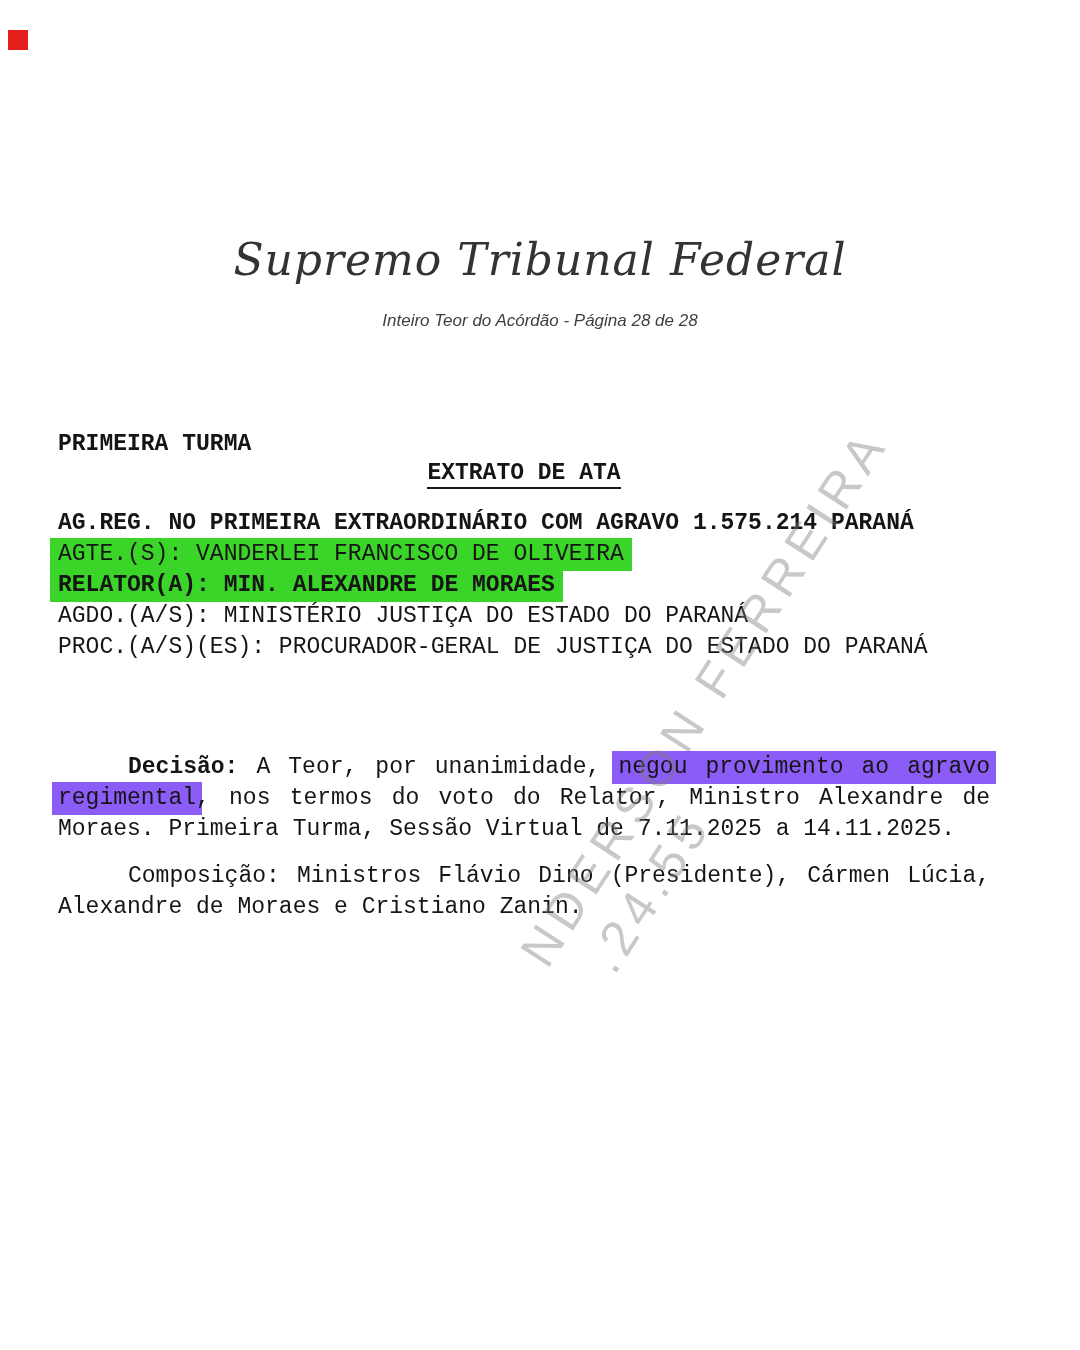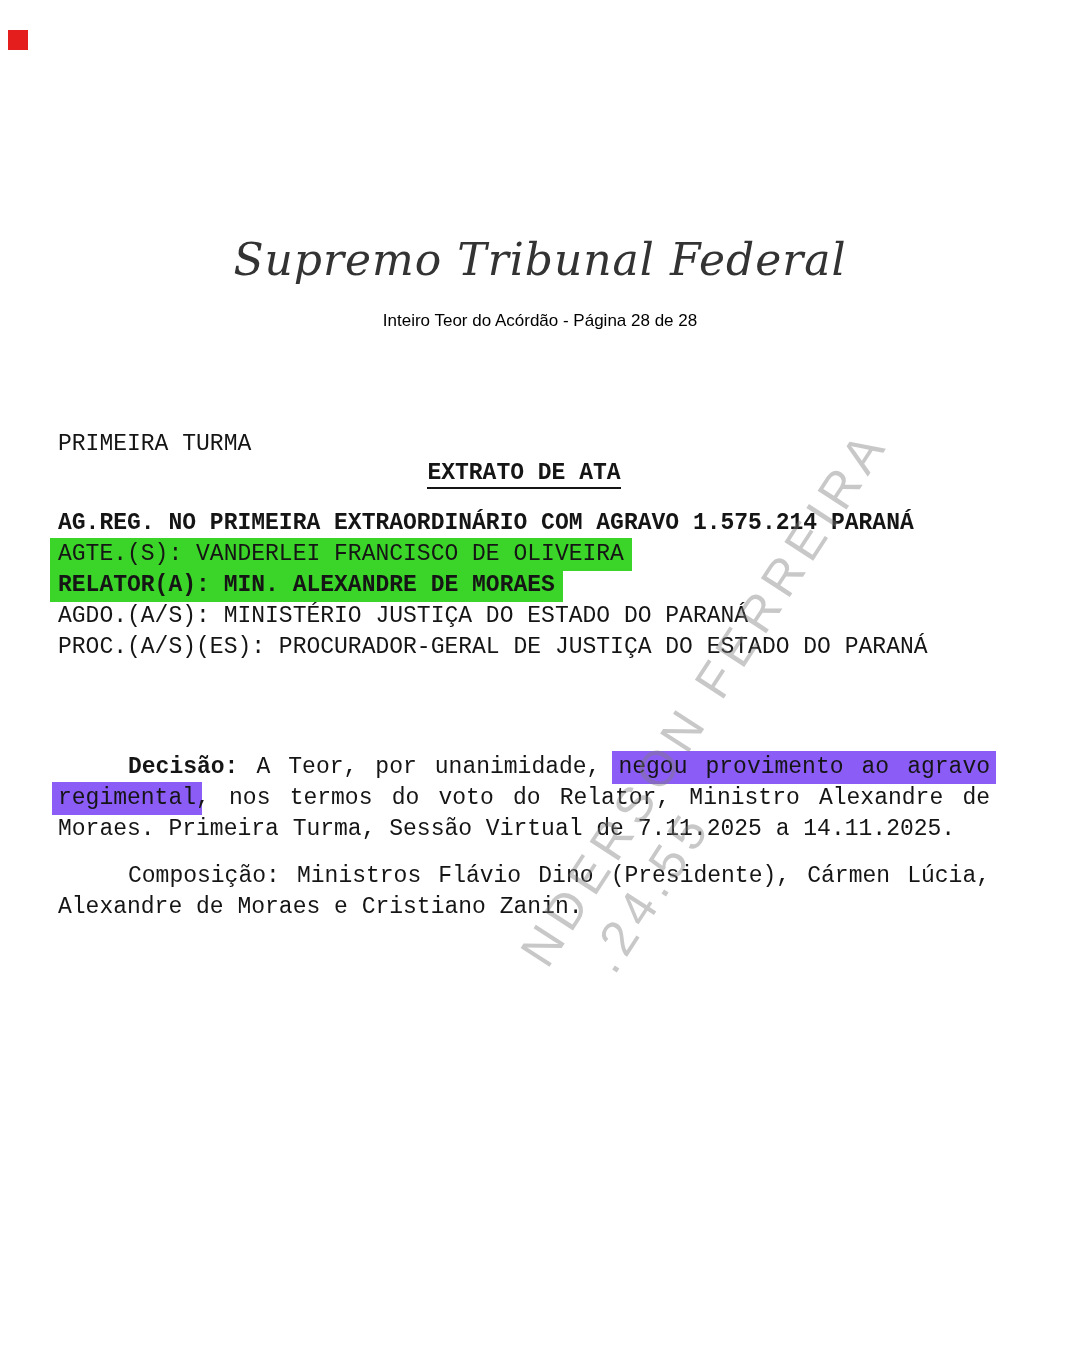--- a/index.html
+++ b/index.html
@@ -22,30 +22,31 @@
     font-style:italic;
     font-size:44px;
     letter-spacing:1px;
     color:#333333;
   }
   .doc-subtitle{
     position:absolute;top:311px;left:0;right:0;
     text-align:center;
     font-family:"Liberation Sans", sans-serif;
     font-size:17px;
-    color:#000000;
+    color:#404040;
+    font-style:italic;
   }
   .content{
     position:absolute;left:58px;top:0;width:932px;
     font-size:23px;
     line-height:31px;
   }
   .section-label{
     position:absolute;top:429px;left:0;
-    font-weight:normal;
+    font-weight:bold;
   }
   .ata-heading{
     position:absolute;top:458px;left:0;width:100%;
     text-align:center;
   }
   .ata-heading span{
     font-weight:bold;
     border-bottom:2px solid #151515;
     padding-bottom:1px;
   }

